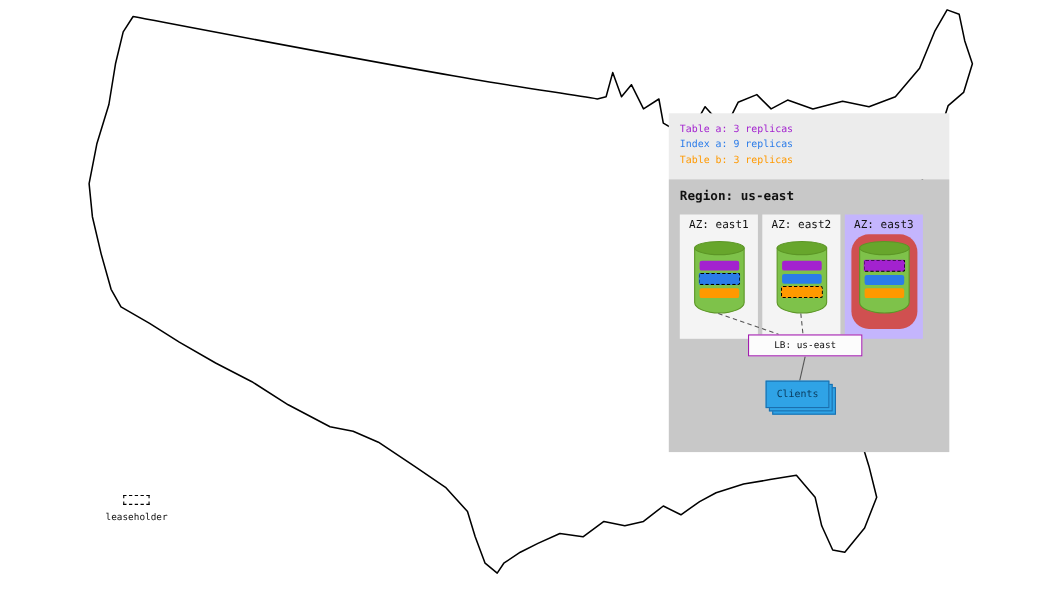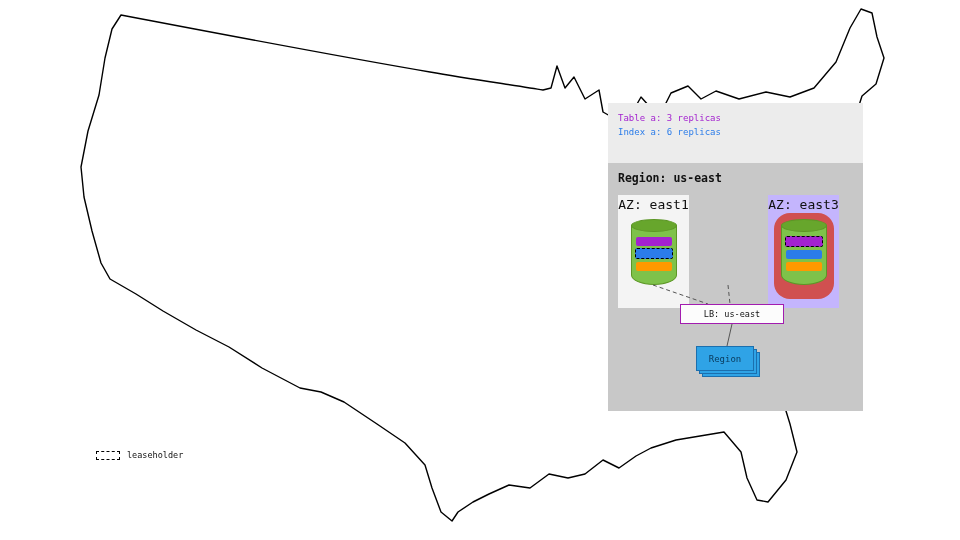--- a/index.html
+++ b/index.html
@@ -12,21 +12,21 @@
   .panel-legend{background:#ececec;height:60px;padding:8px 0 0 10px;box-sizing:border-box;}
   .legend-line{font-size:9px;line-height:14px;white-space:nowrap;}
   .c-table-a{color:#a322cf;}
   .c-index-a{color:#2b7ce9;}
   .c-table-b{color:#ff9900;}
   .panel-region{position:relative;background:#c8c8c8;height:248px;}
   .region-title{position:absolute;left:10px;top:8px;font-size:11.5px;color:#111;font-weight:bold;}
   
   .az{position:absolute;top:32px;width:71px;height:113px;background:#f4f4f4;text-align:center;}
   .az[data-failed="true"]{background:#c4b5fd;}
-  .az-label{margin-top:5px;font-size:13px;line-height:10px;color:#111;}
+  .az-label{margin-top:5px;font-size:10px;line-height:10px;color:#111;}
   .replica-wrap{width:60px;height:86px;margin:3px auto 0;border-radius:16px;
                 padding-top:6px;box-sizing:border-box;}
   .az[data-failed="true"] .replica-wrap{background:#d05050;}
   
   .cylinder{position:relative;width:46px;height:66px;margin:0 auto;}
   .cyl-body{position:absolute;left:0;right:0;top:6px;bottom:0;background:#7ec24a;
             border:1px solid #5c9626;border-radius:0 0 23px 23px / 0 0 10px 10px;box-sizing:border-box;}
   .cyl-top{position:absolute;left:0;right:0;top:0;height:13px;background:#67a62c;
            border:1px solid #5c9626;border-radius:50%;box-sizing:border-box;}
   .bars{position:absolute;left:0;right:0;top:15px;}
@@ -43,21 +43,21 @@
   .clients-layer{position:absolute;width:58px;height:25px;background:#2fa3e6;
                  border:1.5px solid #1b6fae;box-sizing:border-box;}
   .clients-layer.l2{left:6px;top:6px;}
   .clients-layer.l1{left:3px;top:3px;}
   .clients-main{position:absolute;left:0;top:0;width:58px;height:25px;background:#2fa3e6;
                 border:1.5px solid #1b6fae;box-sizing:border-box;display:flex;align-items:center;
                 justify-content:center;font-size:9px;color:#0a3a5c;}
   .connectors{position:absolute;left:0;top:0;pointer-events:none;}
   
   .map-legend{position:absolute;left:96px;top:450px;display:flex;align-items:center;gap:7px;
-              font-size:8.5px;color:#111;}
+              font-size:8.5px;color:#111;flex-direction:column;}
   .leaseholder-swatch{width:24px;height:9px;border:1.5px dashed #000;box-sizing:border-box;}
 </style>
 </head>
 <body>
 
 <div id="stage">
 
   <svg id="map-svg" width="960" height="540" viewBox="0 0 960 540">
     <path d="M121,15 C200,30 330,55 430,72 C470,79 520,86 543,90 L551,88 L557,66 L565,88 L574,77
          L585,99 L599,90 L603,112 L617,120 L620,148 L628,120 L641,97 L659,117 L671,93 L688,86
@@ -68,41 +68,56 @@
          L636,456 L619,468 L603,460 L585,474 L568,478 L549,474 L530,488 L509,485 L489,494
          L473,502 L458,512 L452,521 L441,512 L432,488 L425,465 L405,443 L377,424 L344,402
          L321,392 L300,388 L262,368 L229,347 L196,330 L163,311 L136,294 L110,279 L101,263
          L92,231 L84,197 L81,167 L88,131 L99,95 L105,58 L112,29 Z" fill="none" stroke="#000" stroke-width="1.4" stroke-linejoin="round"></path>
   </svg>
 
   <div class="panel">
 
     <div class="panel-legend">
       <div class="legend-line c-table-a">Table a: 3 replicas</div>
-      <div class="legend-line c-index-a">Index a: 6 replicas</div>
+      <div class="legend-line c-index-a">Index a: 9 replicas</div>
+      <div class="legend-line c-table-b">Table b: 3 replicas</div>
     </div>
 
     <div class="panel-region">
       <div class="region-title">Region: us-east</div>
 
       <div class="az" style="left:10px" data-failed="false">
         <div class="az-label">AZ: east1</div>
         <div class="replica-wrap">
           <div class="cylinder">
             <div class="cyl-body"></div>
             <div class="cyl-top"></div>
             <div class="bars">
               <div class="bar bar-table-a" data-leaseholder="false"></div>
               <div class="bar bar-index-a" data-leaseholder="true"></div>
               <div class="bar bar-table-b" data-leaseholder="false"></div>
             </div>
           </div>
         </div>
       </div>
 
+      <div class="az" style="left:85px" data-failed="false">
+        <div class="az-label">AZ: east2</div>
+        <div class="replica-wrap">
+          <div class="cylinder">
+            <div class="cyl-body"></div>
+            <div class="cyl-top"></div>
+            <div class="bars">
+              <div class="bar bar-table-a" data-leaseholder="false"></div>
+              <div class="bar bar-index-a" data-leaseholder="false"></div>
+              <div class="bar bar-table-b" data-leaseholder="true"></div>
+            </div>
+          </div>
+        </div>
+      </div>
 
       <div class="az" style="left:160px" data-failed="true">
         <div class="az-label">AZ: east3</div>
         <div class="replica-wrap">
           <div class="cylinder">
             <div class="cyl-body"></div>
             <div class="cyl-top"></div>
             <div class="bars">
               <div class="bar bar-table-a" data-leaseholder="true"></div>
               <div class="bar bar-index-a" data-leaseholder="false"></div>
@@ -119,21 +134,21 @@
       </svg>
 
       <div class="lb-box">
         <span>LB: us-east</span>
       </div>
 
       <div class="clients-stack">
         <div class="clients-layer l2"></div>
         <div class="clients-layer l1"></div>
         <div class="clients-main">
-          <span>Region</span>
+          <span>Clients</span>
         </div>
       </div>
     </div>
   </div>
 
   <div class="map-legend">
     <span class="leaseholder-swatch"></span>
     <span>leaseholder</span>
   </div>
 

